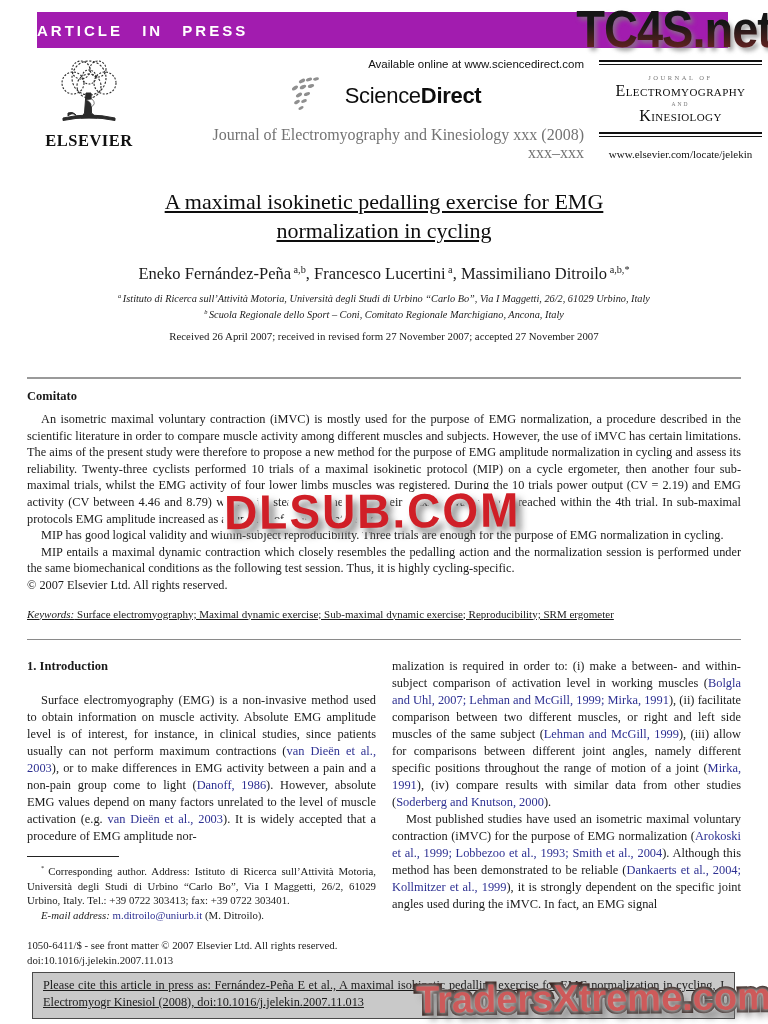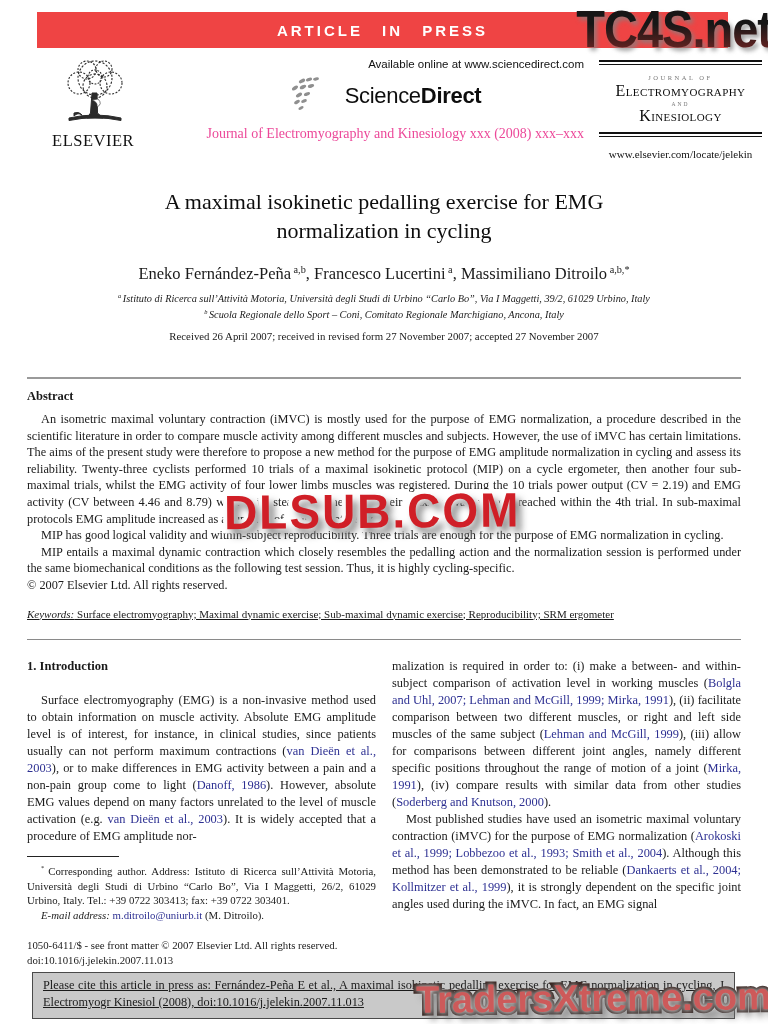--- a/index.html
+++ b/index.html
@@ -5,21 +5,21 @@
   * { margin:0; padding:0; box-sizing:border-box; }
   html,body { background:#e8e8e8; }
   .page {
     position:relative; width:768px; height:1024px; margin:0 auto;
     background:#ffffff; overflow:hidden;
     font-family:"Liberation Serif", serif; color:#1a1a1a;
   }
   
   .banner {
     position:absolute; left:37px; top:12px; width:691px; height:36px;
-    background:#ef4444; display:flex; align-items:center; justify-content:center;
+    background:#a21caf; display:flex; align-items:center; justify-content:flex-start;
   }
   .banner-label {
     font-family:"Liberation Sans", sans-serif; font-weight:bold;
     font-size:15px; letter-spacing:3px; word-spacing:12px; color:#ffffff;
   }
   
   .wm-tc4s {
     position:absolute; top:-2px; right:-4px;
     font-family:"Liberation Sans", sans-serif; font-weight:800;
     font-size:47px; letter-spacing:-1px; transform:scaleY(1.12); transform-origin:top right;
@@ -38,39 +38,39 @@
   }
   .wm-traders {
     position:absolute; right:-3px; top:977px;
     font-family:"Liberation Sans", sans-serif; font-weight:900;
     font-size:38px; letter-spacing:0px; transform:rotate(-0.6deg);
     color:#cd5a5a; -webkit-text-stroke:6px #35231f; paint-order:stroke fill;
     text-shadow:0 0 5px #ffffff, 6px 7px 7px rgba(110,110,110,.9);
     z-index:30;
   }
   
-  .elsevier { position:absolute; left:44px; top:56px; width:90px; text-align:right; }
+  .elsevier { position:absolute; left:44px; top:56px; width:90px; text-align:center;font-weight:bold; }
   .elsevier-word { font-size:16.5px; letter-spacing:0.5px; color:#111; margin-top:1px; }
   .head-center { position:absolute; left:184px; top:58px; width:400px; text-align:right; }
   .avail { font-family:"Liberation Sans", sans-serif; font-size:11.5px; color:#111; }
   .sd-logo { margin-top:5px; display:flex; align-items:center; justify-content:center; gap:16px; }
   .sd-word { font-family:"Liberation Sans", sans-serif; font-size:22px; color:#0d0d0d; letter-spacing:-0.3px; }
   .sd-word b { font-weight:bold; }
-  .journal-line { margin-top:9px; font-size:14px; color:#ec4899; }
+  .journal-line { margin-top:9px; font-size:16px; color:#737373; }
   .head-right { position:absolute; left:599px; top:60px; width:163px; text-align:center; }
   .dbl-rule { height:5px; border-top:2.5px solid #111; border-bottom:1px solid #111; }
   .jlogo { padding:9px 0 7px 0; }
   .jlogo-of { font-size:6.5px; letter-spacing:2.5px; color:#777; margin-bottom:2px; }
   .jlogo-big { font-size:11px; letter-spacing:0.4px; color:#0d0d0d; line-height:1.05; }
   .jlogo-big::first-letter { font-size:16px; }
   .jlogo-and { font-size:5.5px; letter-spacing:2px; color:#777; margin:1px 0; }
   .jurl { margin-top:11px; font-size:11px; color:#111; }
   
   .title { position:absolute; top:188px; left:104px; width:560px; text-align:center;
-           font-size:22px; line-height:1.3; color:#0d0d0d; }
+           font-size:22px; line-height:1.3; color:#0d0d0d;text-decoration:underline; }
   .authors { position:absolute; top:264px; left:84px; width:600px; text-align:center; font-size:16.5px; }
   .affils { position:absolute; top:291px; left:27px; width:714px; text-align:center;
             font-style:italic; font-size:10.3px; line-height:1.55; }
   .received { position:absolute; top:330px; left:27px; width:714px; text-align:center; font-size:10.8px; }
   
   .rule1 { position:absolute; top:377px; left:27px; width:714px; border-top:2px solid #9a9a9a; }
   .rule2 { position:absolute; top:639px; left:27px; width:714px; border-top:1.5px solid #8a8a8a; }
   
   .abstract { position:absolute; top:389px; left:27px; width:714px; }
   .abs-head { font-weight:bold; font-size:12.5px; }
@@ -166,29 +166,29 @@
       <div class="jlogo-and">AND</div>
       <div class="jlogo-big">KINESIOLOGY</div>
     </div>
     <div class="dbl-rule"></div>
     <div class="jurl">www.elsevier.com/locate/jelekin</div>
   </div>
 
   <h1 class="title" style="font-weight:normal">A maximal isokinetic pedalling exercise for EMG normalization in cycling</h1>
   <div class="authors"><span>Eneko Fernández-Peña</span><span class="sup"> a,b</span><span>, Francesco Lucertini</span><span class="sup"> a</span><span>, Massimiliano Ditroilo</span><span class="sup"> a,b,*</span></div>
   <div class="affils">
-    <div><span class="sup">a </span><span>Istituto di Ricerca sull’Attività Motoria, Università degli Studi di Urbino “Carlo Bo”, Via I Maggetti, 39/2, 61029 Urbino, Italy</span></div>
+    <div><span class="sup">a </span><span>Istituto di Ricerca sull’Attività Motoria, Università degli Studi di Urbino “Carlo Bo”, Via I Maggetti, 26/2, 61029 Urbino, Italy</span></div>
     <div><span class="sup">b </span><span>Scuola Regionale dello Sport – Coni, Comitato Regionale Marchigiano, Ancona, Italy</span></div>
   </div>
   <div class="received">Received 26 April 2007; received in revised form 27 November 2007; accepted 27 November 2007</div>
 
   <div class="rule1"></div>
 
   <div class="abstract abs">
-    <div class="abs-head">Abstract</div>
+    <div class="abs-head">Comitato</div>
     <p class="just ind first">An isometric maximal voluntary contraction (iMVC) is mostly used for the purpose of EMG normalization, a procedure described in the scientific literature in order to compare muscle activity among different muscles and subjects. However, the use of iMVC has certain limitations. The aims of the present study were therefore to propose a new method for the purpose of EMG amplitude normalization in cycling and assess its reliability. Twenty-three cyclists performed 10 trials of a maximal isokinetic protocol (MIP) on a cycle ergometer, then another four sub-maximal trials, whilst the EMG activity of four lower limbs muscles was registered. During the 10 trials power output (CV = 2.19) and EMG activity (CV between 4.46 and 8.79) were quite steady. Furthermore, their maximal values were reached within the 4th trial. In sub-maximal protocols EMG amplitude increased as a function of exercise intensity.</p>
     <p class="just ind">MIP has good logical validity and within-subject reproducibility. Three trials are enough for the purpose of EMG normalization in cycling.</p>
     <p class="just ind">MIP entails a maximal dynamic contraction which closely resembles the pedalling action and the normalization session is performed under the same biomechanical conditions as the following test session. Thus, it is highly cycling-specific.</p>
     <p class="just">© 2007 Elsevier Ltd. All rights reserved.</p>
     <div class="keywords"><span class="ital">Keywords:</span><span>  Surface electromyography; Maximal dynamic exercise; Sub-maximal dynamic exercise; Reproducibility; SRM ergometer</span></div>
   </div>
 
   <div class="rule2"></div>
 
   <div class="col col-left">

